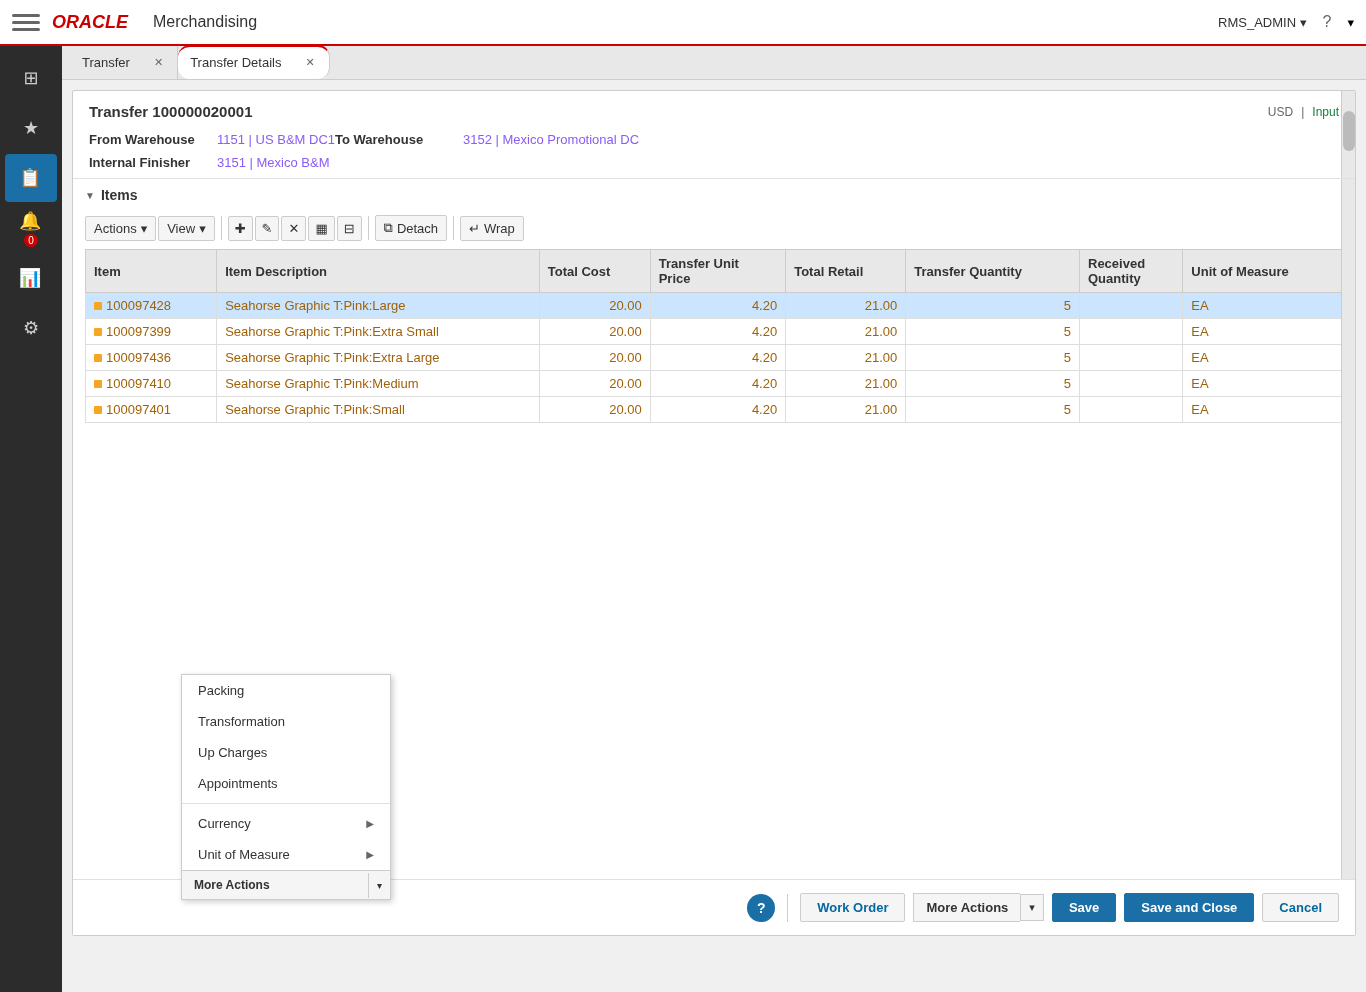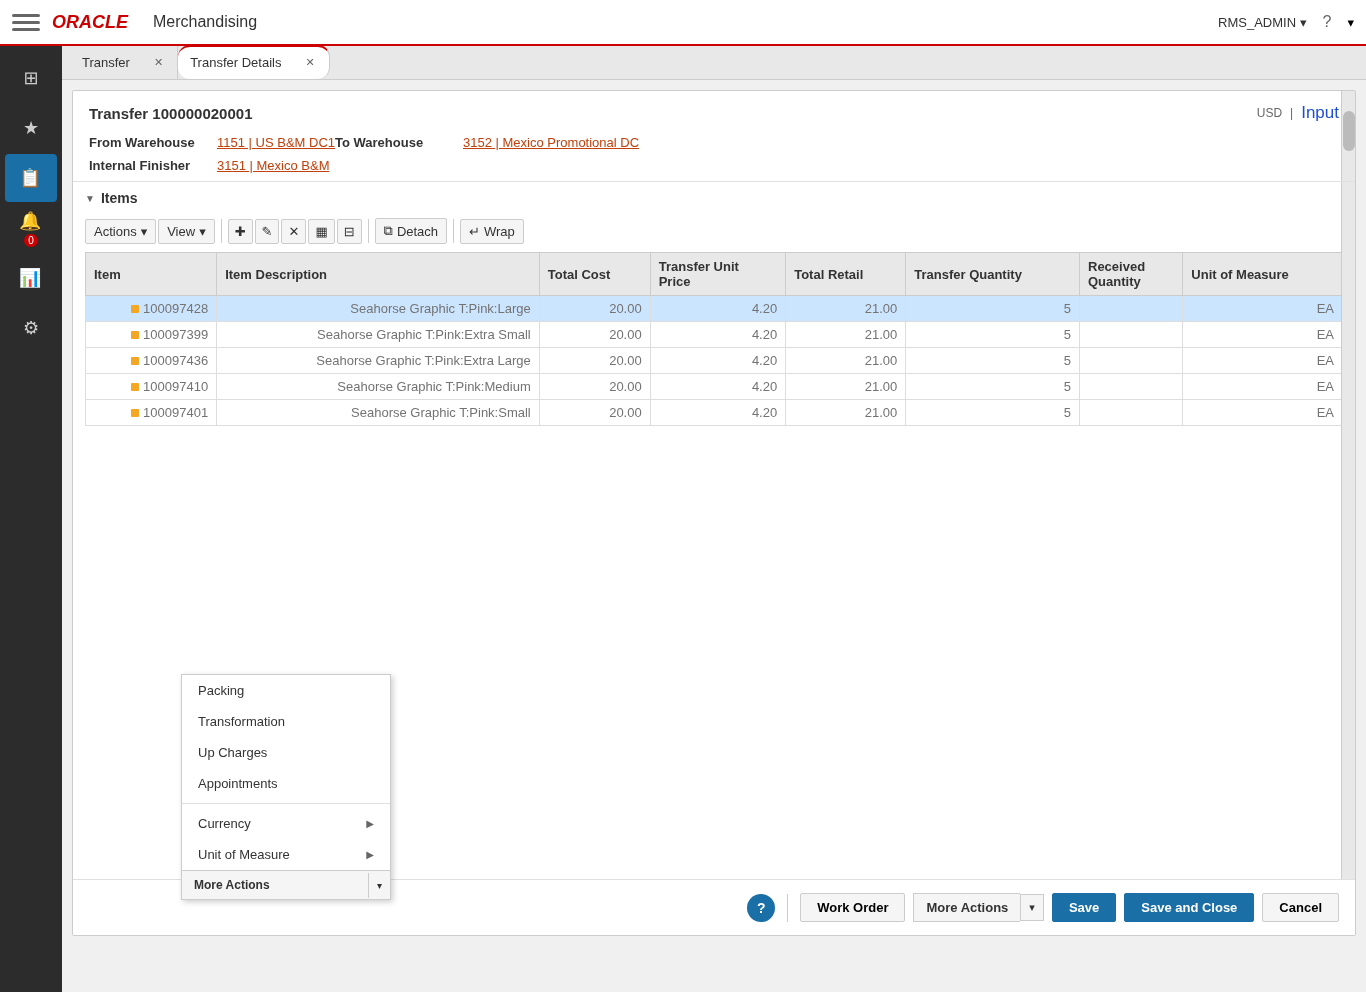--- a/index.html
+++ b/index.html
@@ -57,21 +57,21 @@
 
     
     .transfer-header {
       padding: 12px 16px 8px; border-bottom: 1px solid #e0e0e0; position: relative;
     }
     .transfer-title { font-size: 15px; font-weight: bold; color: #333; }
     .header-info { display: flex; margin-top: 12px; }
     .info-group { display: flex; gap: 8px; align-items: flex-start; flex-direction: column; }
     .info-row { display: flex; gap: 8px; align-items: center; }
     .info-label { color: #333; font-weight: bold; min-width: 120px; }
-    .info-value { color: #c2410c; text-decoration: underline; }
+    .info-value { color: #8b5cf6; }
 
     
     .items-section { padding: 8px 12px; }
     .section-header {
       display: flex; align-items: center; gap: 6px; margin-bottom: 8px; cursor: pointer;
     }
     .section-arrow { color: #666; font-size: 10px; }
     .section-title { font-weight: bold; color: #333; font-size: 14px; }
 
     
@@ -84,36 +84,36 @@
     }
     .toolbar-btn.icon-only { padding: 4px 6px; }
     .toolbar-separator { width: 1px; height: 24px; background: #ccc; margin: 0 4px; }
 
     
     .data-table { width: 100%; border-collapse: collapse; font-size: 12px; }
     .data-table th {
       background: #e8e8e8; border: 1px solid #ccc; padding: 6px 8px; text-align: left;
       font-weight: bold; color: #333; white-space: nowrap;
     }
-    .data-table td { border: 1px solid #ddd; padding: 5px 8px; color: #737373; white-space: nowrap; text-align: right; }
+    .data-table td { border: 1px solid #ddd; padding: 5px 8px; color: #a16207; white-space: nowrap; }
     .data-table tr.selected td { background: #cce5ff; }
     .col-right { text-align: right; }
 
     
     .footer-bar {
       position: absolute; bottom: 0; left: 0; right: 0; height: 56px;
       display: flex; align-items: center; justify-content: flex-end; padding: 0 16px; gap: 8px;
       background: #fff; border-top: 1px solid #e0e0e0;
     }
     .btn {
       padding: 6px 16px; border-radius: 2px; cursor: pointer; font-size: 13px; font-weight: bold;
       border: 1px solid #ccc;
     }
     .btn-primary { background: #1a6fa6; color: #fff; border-color: #1a6fa6; }
-    .btn-secondary { background: #f5f5f5; color: #000000; }
+    .btn-secondary { background: #f5f5f5; color: #0369a1; }
     .btn-more { display: flex; align-items: center; gap: 0; padding: 0; overflow: hidden; }
     .btn-more-main { padding: 6px 12px; background: #f5f5f5; border: 1px solid #ccc; color: #333; cursor: pointer; font-size: 13px; font-weight: bold; border-right: none; }
     .btn-more-caret { padding: 6px 8px; background: #f5f5f5; border: 1px solid #ccc; color: #333; cursor: pointer; font-size: 11px; }
     .help-btn { width: 28px; height: 28px; border-radius: 50%; background: #1a6fa6; color: #fff; border: none; cursor: pointer; font-size: 14px; font-weight: bold; display: flex; align-items: center; justify-content: center; }
 
     
     .scroll-area { position: absolute; right: 0; top: 0; bottom: 0; width: 14px; background: #e8e8e8; border-left: 1px solid #ccc; }
     .scroll-thumb { width: 12px; height: 40px; background: #bbb; border-radius: 6px; margin: 20px auto; }
 
     
@@ -195,21 +195,21 @@
 
     <div class="scroll-area">
       <div class="scroll-thumb"></div>
     </div>
 
     <div class="transfer-header">
       <div style="display:flex; align-items:center;">
         <span class="transfer-title">Transfer 100000020001</span>
         <span style="margin-left: auto; color: #666; font-size: 12px;">USD</span>
         <span style="margin-left: 8px; color: #666; font-size: 12px;">|</span>
-        <span style="margin-left: 8px; color: #1d4ed8; font-size: 17px;">Input</span>
+        <span style="margin-left: 8px; color: #15803d; font-size: 12px;">Input</span>
       </div>
       <div class="header-info">
         <div class="info-group">
           <div class="info-row">
             <span class="info-label">From Warehouse</span>
             <span class="info-value">1151 | US B&amp;M DC1</span>
           </div>
           <div class="info-row">
             <span class="info-label">Internal Finisher</span>
             <span class="info-value">3151 | Mexico B&amp;M</span>

